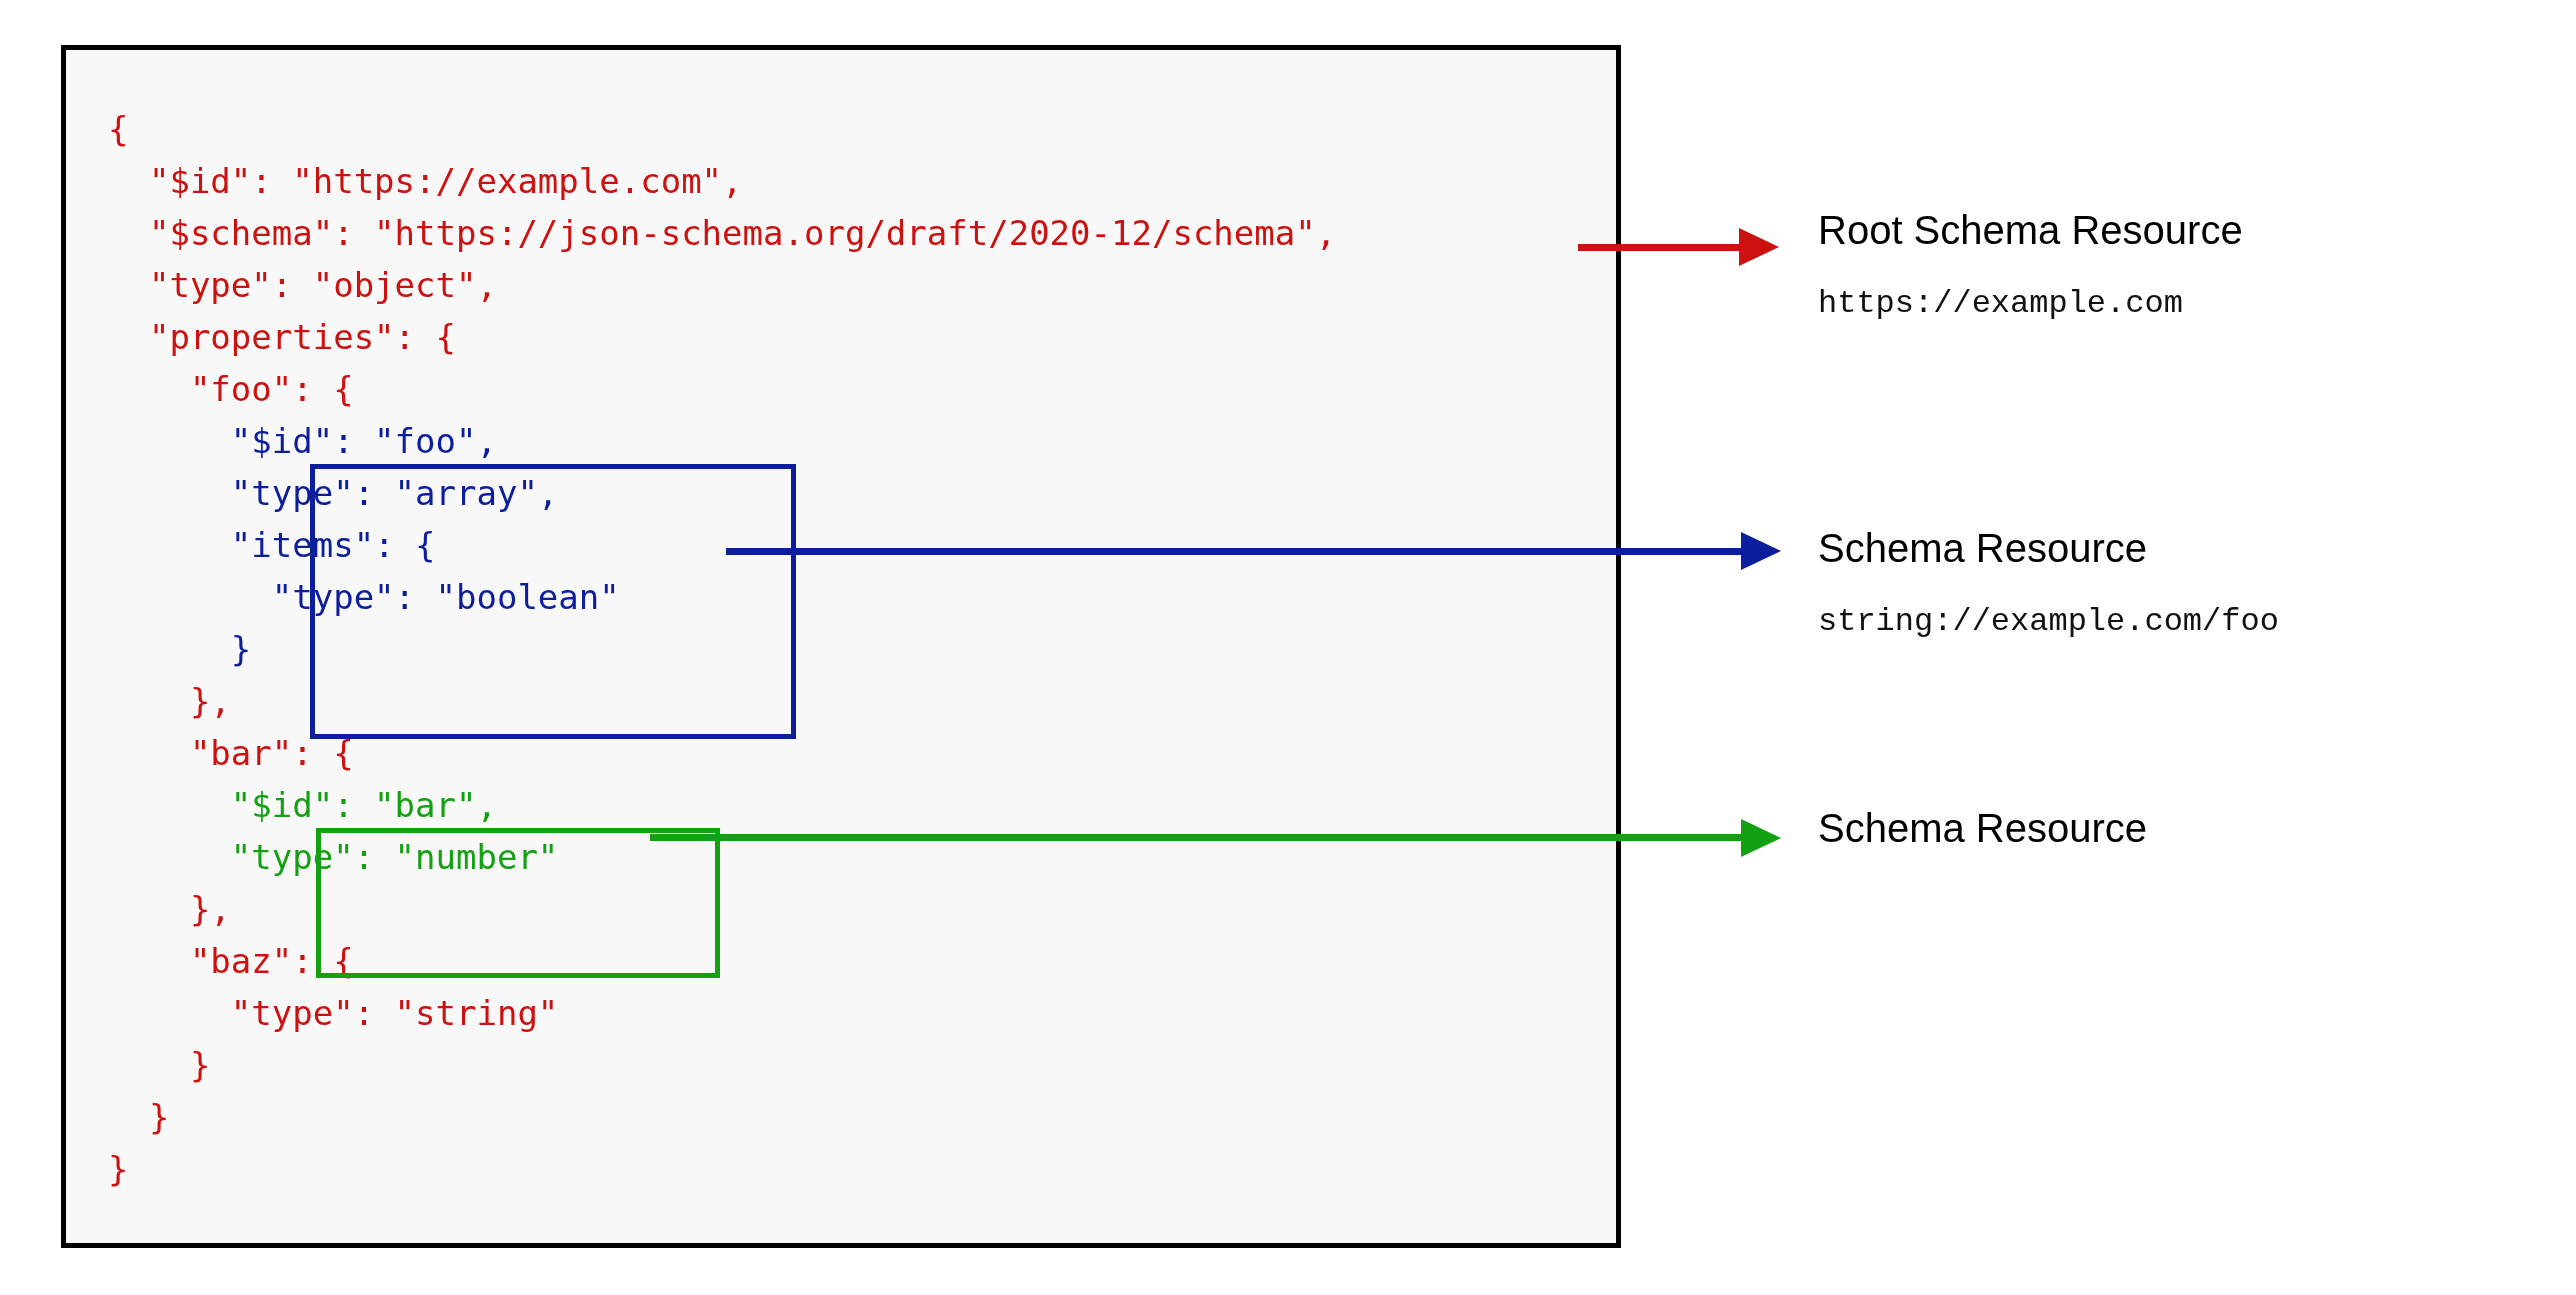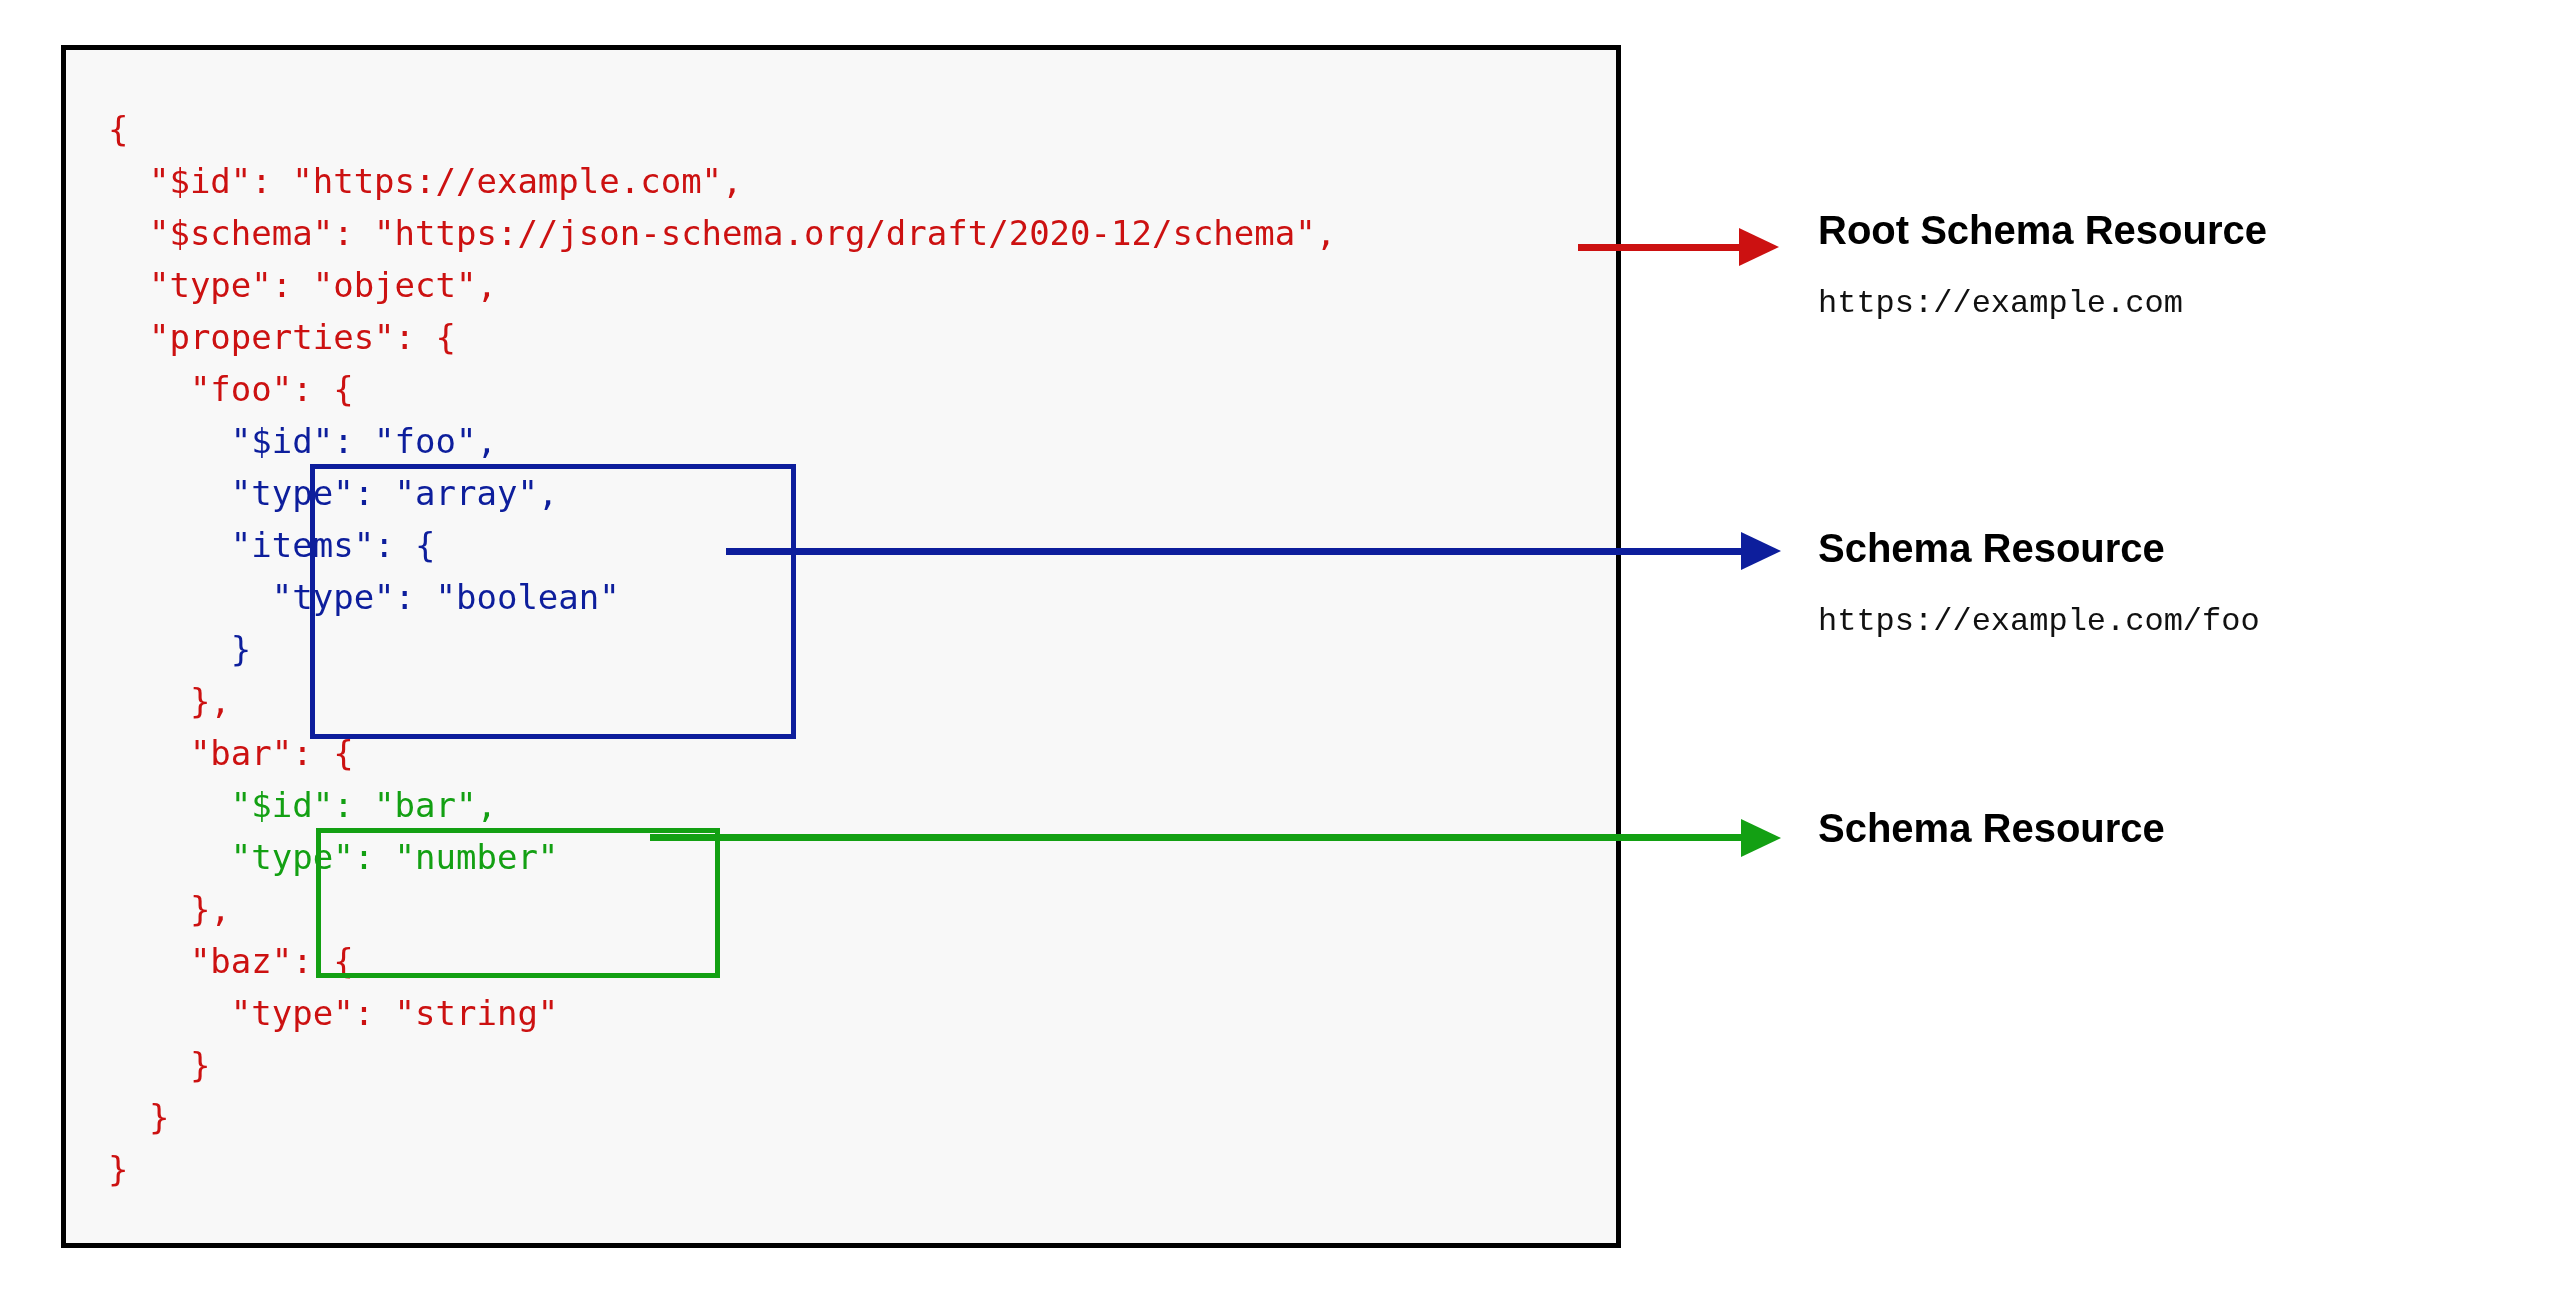--- a/index.html
+++ b/index.html
@@ -100,21 +100,21 @@
   .legend-entry {
     position: absolute;
     left: 1818px;
   }
   #legend-root   { top: 207px; }
   #legend-foo    { top: 525px; }
   #legend-bar    { top: 805px; }
 
   .legend-title {
     font-family: "Liberation Sans", sans-serif;
-    font-weight: bold;
+    font-weight: normal;
     font-size: 40px;
     color: #000000;
     white-space: nowrap;
     line-height: 47px;
     margin: 0;
   }
   .legend-url {
     font-family: Liberation Mono, monospace;
     font-size: 32px;
     color: #111111;
@@ -151,19 +151,19 @@
   <div class="arrow-head" id="arrow-green-head"></div>
 </div>
 
 <div class="legend-entry" id="legend-root">
   <p class="legend-title">Root Schema Resource</p>
   <p class="legend-url">https://example.com</p>
 </div>
 
 <div class="legend-entry" id="legend-foo">
   <p class="legend-title">Schema Resource</p>
-  <p class="legend-url">https://example.com/foo</p>
+  <p class="legend-url">string://example.com/foo</p>
 </div>
 
 <div class="legend-entry" id="legend-bar">
   <p class="legend-title">Schema Resource</p>
 </div>
 
 
 </body></html>

